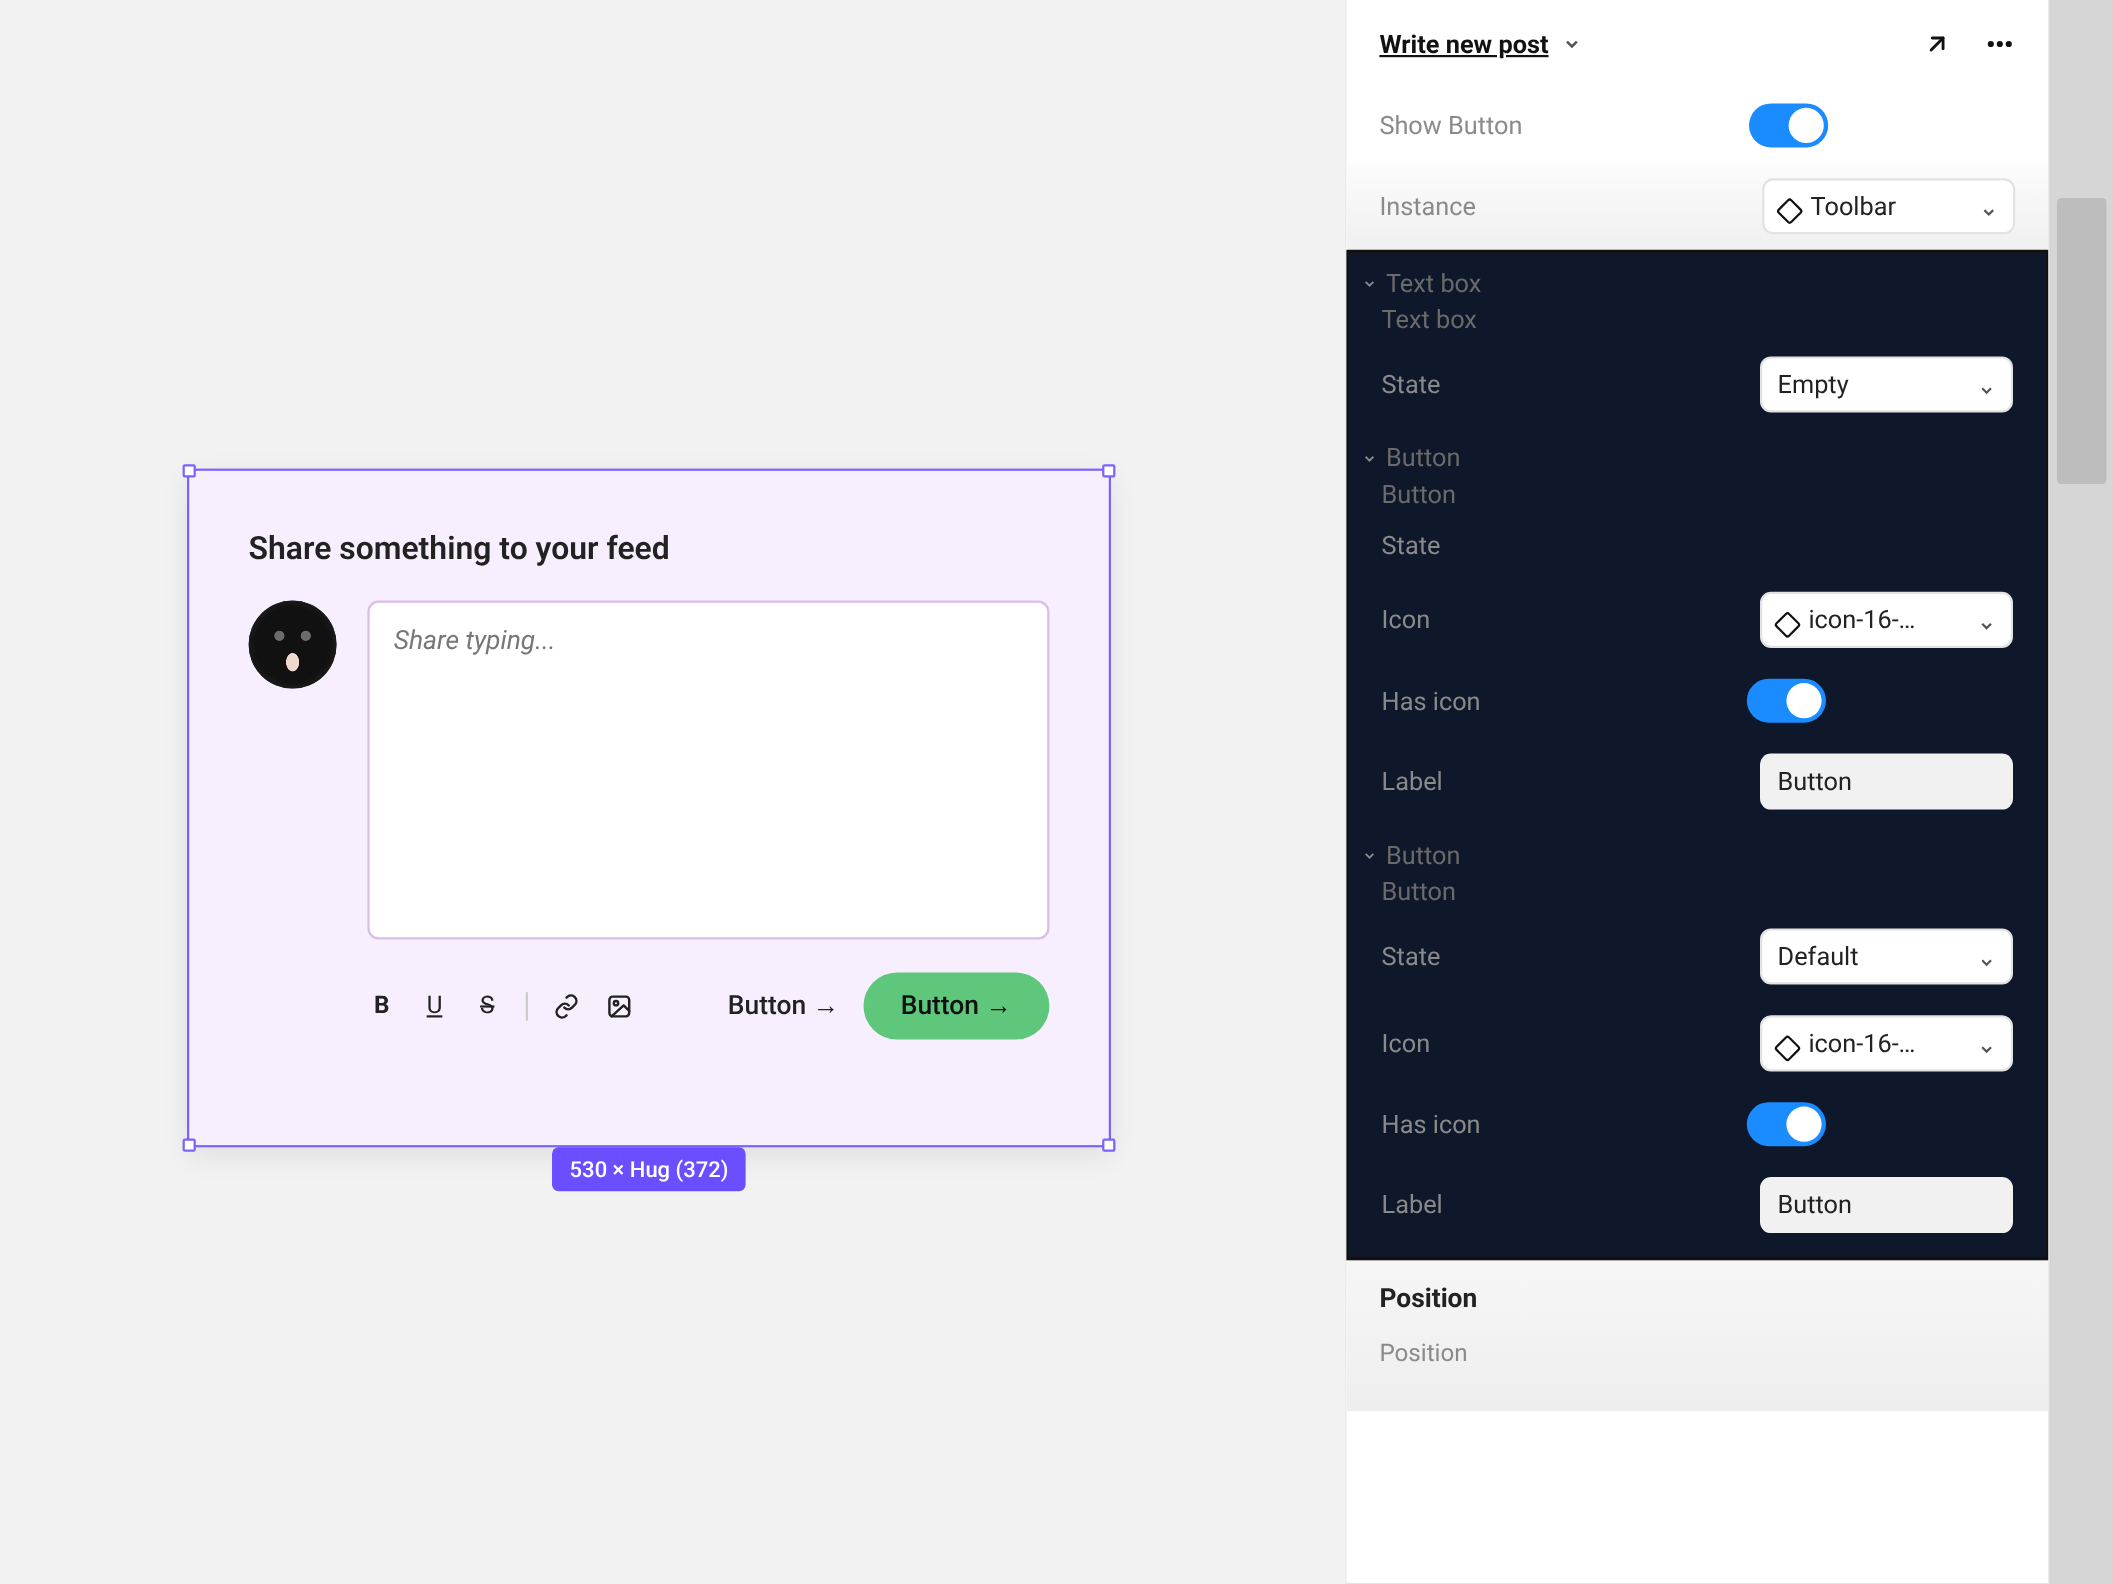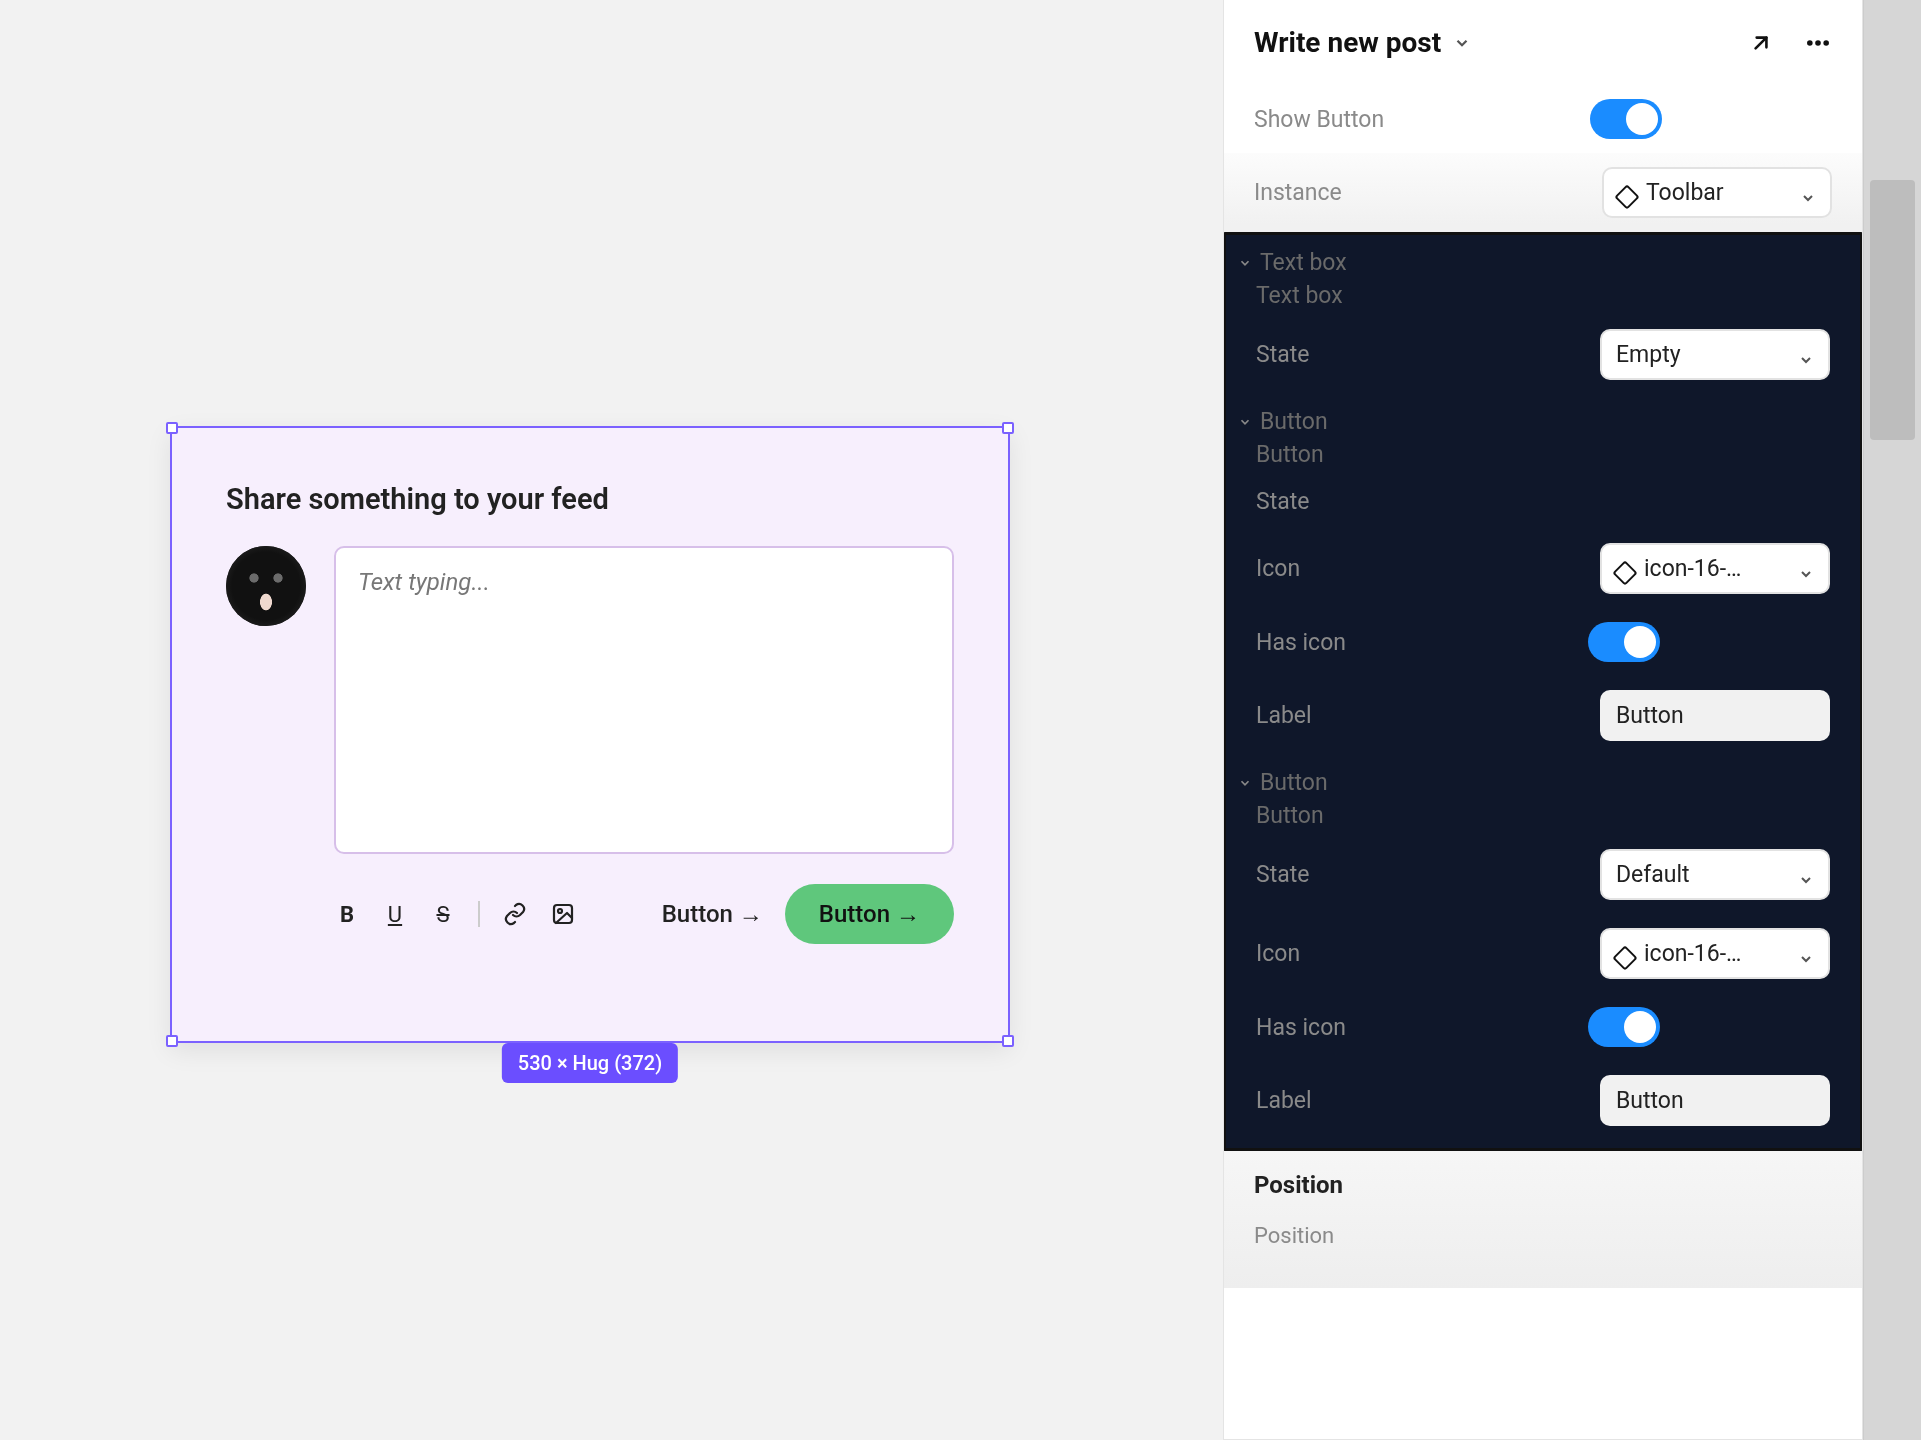--- a/index.html
+++ b/index.html
@@ -148,23 +148,24 @@
     overflow: hidden;
     font-size: 22px;
   }
   .insp-header {
     display: flex;
     align-items: center;
     padding: 26px 30px 26px 30px;
     gap: 12px;
   }
   .insp-title {
-    font-size: 28px;
+    font-size: 23px;
     font-weight: 700;
     color: #111;
+    text-decoration: underline;
   }
   .insp-header-spacer { flex: 1; }
   .insp-header-icon { cursor: pointer; color:#111; display:inline-flex; }
 
   .prop-row {
     display: flex;
     align-items: center;
     padding: 14px 30px;
     gap: 20px;
   }
@@ -275,21 +276,21 @@
     <div class="sel-handle tl"></div>
     <div class="sel-handle tr"></div>
     <div class="sel-handle bl"></div>
     <div class="sel-handle br"></div>
 
     <div class="card-inner">
       <div class="card-title">Share something to your feed</div>
 
       <div class="compose-row">
         <div class="avatar"></div>
-        <div class="textbox">Text typing...</div>
+        <div class="textbox">Share typing...</div>
       </div>
 
       <div class="toolbar-row">
         <div class="fmt-icons">
           <span class="tool-icon" style="font-weight:700;">B</span>
           <span class="tool-icon" style="text-decoration:underline;">U</span>
           <span class="tool-icon" style="text-decoration:line-through;">S</span>
           <span class="sep"></span>
           <span class="tool-icon">
             <svg width="24" height="24" viewBox="0 0 24 24" fill="none" stroke="#222" stroke-width="2.2" stroke-linecap="round">

